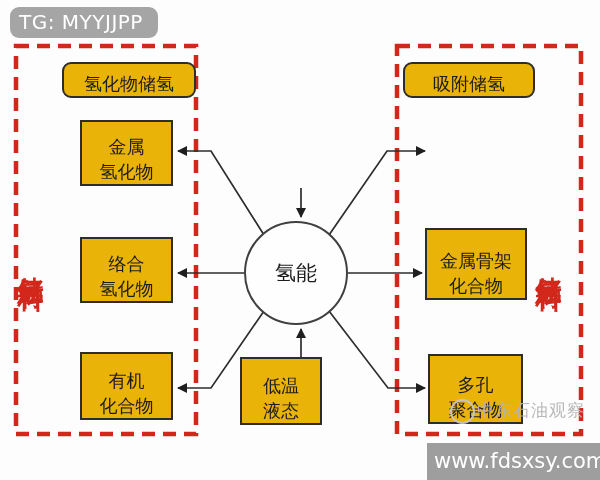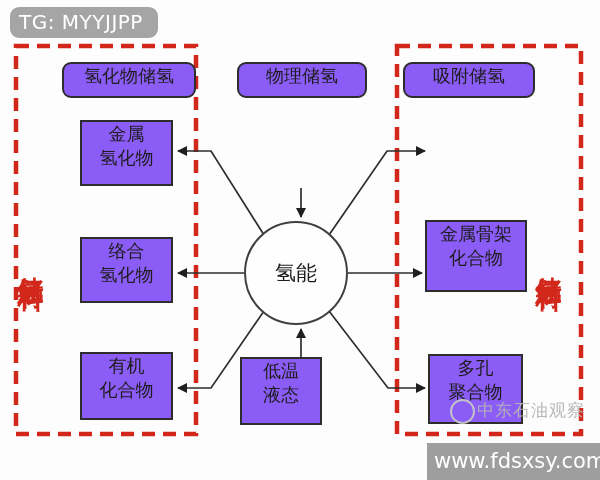--- a/index.html
+++ b/index.html
@@ -26,24 +26,24 @@
     background: #a5a5a5;
     color: #ffffff;
     font-size: 20px;
     line-height: 31px;
     padding-left: 9px;
     letter-spacing: 0.5px;
     border-radius: 9px;
   }
   .node {
     position: absolute;
-    background: #8b5cf6;
+    background: #eab308;
     border: 2px solid #2d2d2d;
     display: flex;
-    align-items: flex-start;
+    align-items: flex-end;
     justify-content: center;
     text-align: center;
     color: #1d1d1d;
   }
   .node .node-label {
     white-space: pre-line;
     font-size: 18px;
     line-height: 1.35;
   }
   .header-node {
@@ -131,23 +131,20 @@
     <path d="M329,311 L388,388 L425,388" fill="none" stroke="#2d2d2d" stroke-width="1.7" marker-end="url(#arr)"></path>
   </svg>
 
   <div class="tg-banner">
     <span>TG: MYYJJPP</span>
   </div>
 
   <div class="node header-node" style="left:62px; top:62px; width:134px; height:36px;">
     <span class="node-label">氢化物储氢</span>
   </div>
-  <div class="node header-node" style="left:237px; top:62px; width:130px; height:36px;">
-    <span class="node-label">物理储氢</span>
-  </div>
   <div class="node header-node" style="left:403px; top:62px; width:132px; height:36px;">
     <span class="node-label">吸附储氢</span>
   </div>
 
   <div class="node" style="left:80px; top:120px; width:93px; height:66px;">
     <span class="node-label">金属
 氢化物</span>
   </div>
   <div class="node" style="left:80px; top:237px; width:93px; height:66px;">
     <span class="node-label">络合
@@ -160,21 +157,21 @@
 
   <div class="node" style="left:240px; top:357px; width:82px; height:68px;">
     <span class="node-label">低温
 液态</span>
   </div>
 
   <div class="center-node">
     <span class="node-label">氢能</span>
   </div>
 
-  <div class="node" style="left:425px; top:220px; width:102px; height:72px;">
+  <div class="node" style="left:425px; top:228px; width:102px; height:72px;">
     <span class="node-label">金属骨架
 化合物</span>
   </div>
   <div class="node" style="left:428px; top:354px; width:95px; height:70px;">
     <span class="node-label">多孔
 聚合物</span>
   </div>
 
   <div class="side-label left-side">储氢材料</div>
   <div class="side-label right-side">储氢材料</div>

